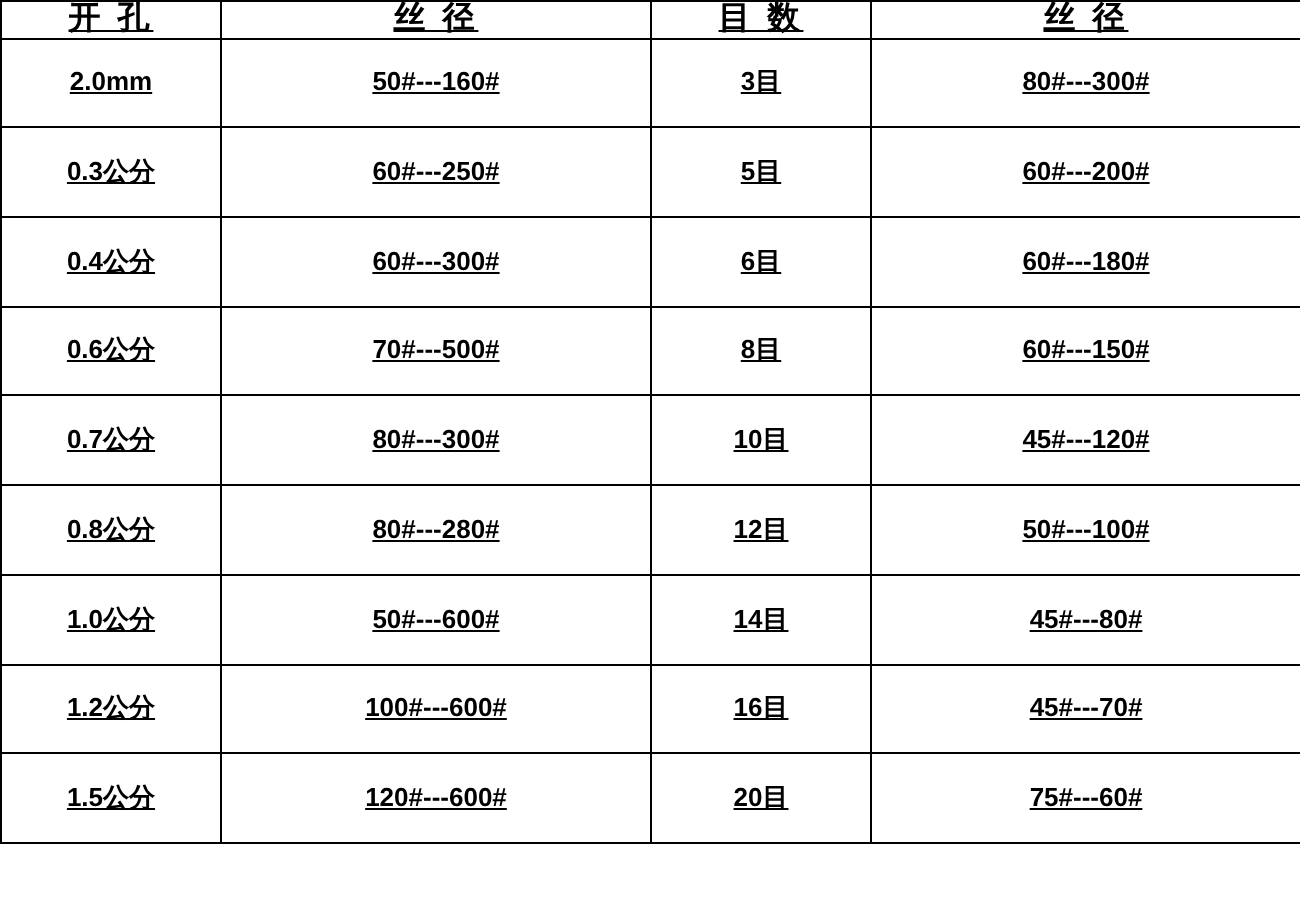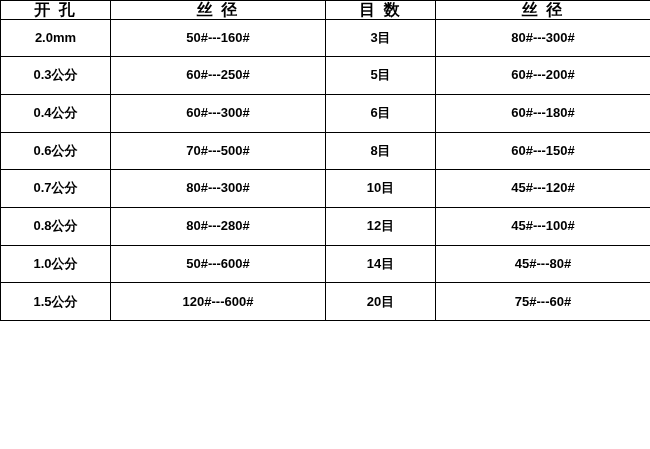--- a/index.html
+++ b/index.html
@@ -9,23 +9,24 @@
   }
   body {
     width: 650px;
     height: 449px;
     font-family: "Liberation Sans", sans-serif;
     color: #000000;
     overflow: hidden;
   }
   .spec-table {
     width: 650px;
-    height: 321px;
+    height: 422px;
     border-collapse: collapse;
     table-layout: fixed;
+    text-decoration: underline;
   }
   .spec-table td, .spec-table th {
     border: 1px solid #000000;
     text-align: center;
     vertical-align: middle;
     padding: 0;
     font-weight: bold;
     font-size: 13px;
     line-height: 1.1;
   }
@@ -87,27 +88,33 @@
     <tr>
       <td class="cell-open">0.7公分</td>
       <td class="cell-wire">80#---300#</td>
       <td class="cell-mesh">10目</td>
       <td class="cell-wire">45#---120#</td>
     </tr>
     <tr>
       <td class="cell-open">0.8公分</td>
       <td class="cell-wire">80#---280#</td>
       <td class="cell-mesh">12目</td>
-      <td class="cell-wire">45#---100#</td>
+      <td class="cell-wire">50#---100#</td>
     </tr>
     <tr>
       <td class="cell-open">1.0公分</td>
       <td class="cell-wire">50#---600#</td>
       <td class="cell-mesh">14目</td>
       <td class="cell-wire">45#---80#</td>
+    </tr>
+    <tr>
+      <td class="cell-open">1.2公分</td>
+      <td class="cell-wire">100#---600#</td>
+      <td class="cell-mesh">16目</td>
+      <td class="cell-wire">45#---70#</td>
     </tr>
     <tr>
       <td class="cell-open">1.5公分</td>
       <td class="cell-wire">120#---600#</td>
       <td class="cell-mesh">20目</td>
       <td class="cell-wire">75#---60#</td>
     </tr>
   </tbody>
 </table>
 

